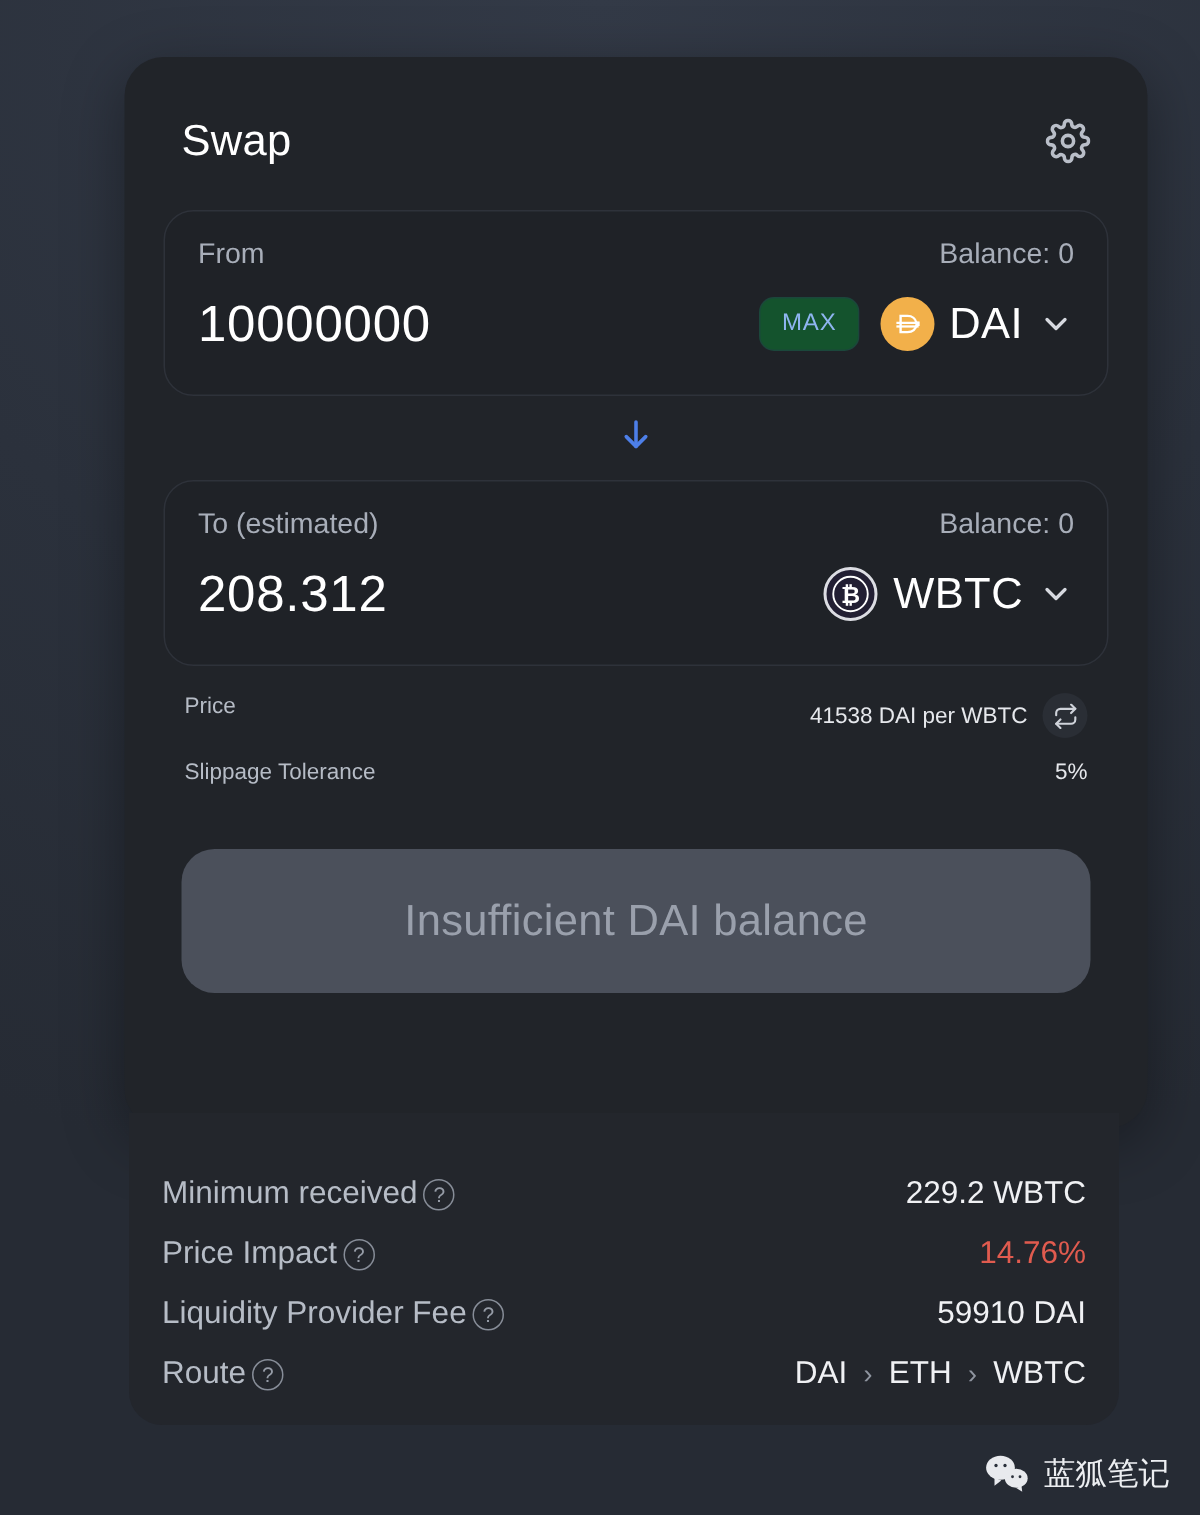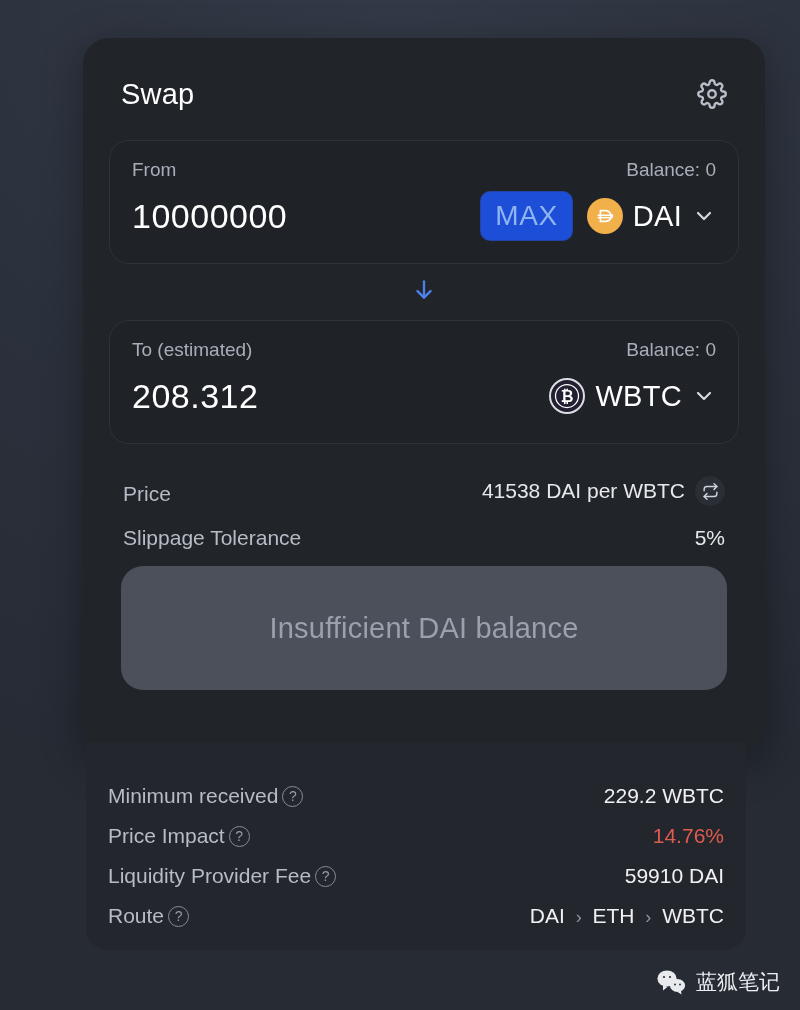--- a/index.html
+++ b/index.html
@@ -64,25 +64,25 @@
   .amount {
     color: #ffffff;
     font-size: 34px;
     letter-spacing: .5px;
     white-space: nowrap;
   }
   .right-controls {
     display: flex; align-items: center; gap: 14px;
   }
   .max-btn {
-    background: #1d4ed8;
+    background: #14532d;
     color: #8fb5f0;
     border: 1px solid #27355260;
     border-radius: 10px;
-    font-size: 28px;
+    font-size: 16px;
     padding: 8px 14px;
     letter-spacing: .6px;
   }
   .token-select {
     display: flex; align-items: center; gap: 10px;
   }
   .token-icon {
     width: 36px; height: 36px;
     border-radius: 50%;
     display: flex; align-items: center; justify-content: center;
@@ -100,40 +100,40 @@
   
   .arrow-row {
     display: flex; align-items: center; justify-content: center;
     height: 56px;
   }
   .arrow-down { color: #4d7fe8; }
 
   
   .info-rows { padding: 18px 14px 0 14px; }
   .info-row {
-    display: flex; align-items: flex-end; justify-content: space-between;
+    display: flex; align-items: flex-start; justify-content: space-between;
     height: 44px;
-    font-size: 21px;
+    font-size: 15px;
   }
   .info-label { color: #b6bcc6; }
   .info-value {
     color: #e6e8ec;
     display: flex; align-items: center; gap: 10px;
   }
   .swap-price-icon {
     width: 30px; height: 30px; border-radius: 50%;
     background: #2a2e35;
     display: flex; align-items: center; justify-content: center;
     color: #cfd3da;
   }
 
   
   .action-btn {
     margin: 16px 12px 0 12px;
-    height: 124px;
+    height: 96px;
     background: #4b505b;
     border-radius: 22px;
     display: flex; align-items: center; justify-content: center;
     color: #9aa0ac;
     font-size: 29px;
     letter-spacing: .2px;
   }
 
   
   .details-card {

